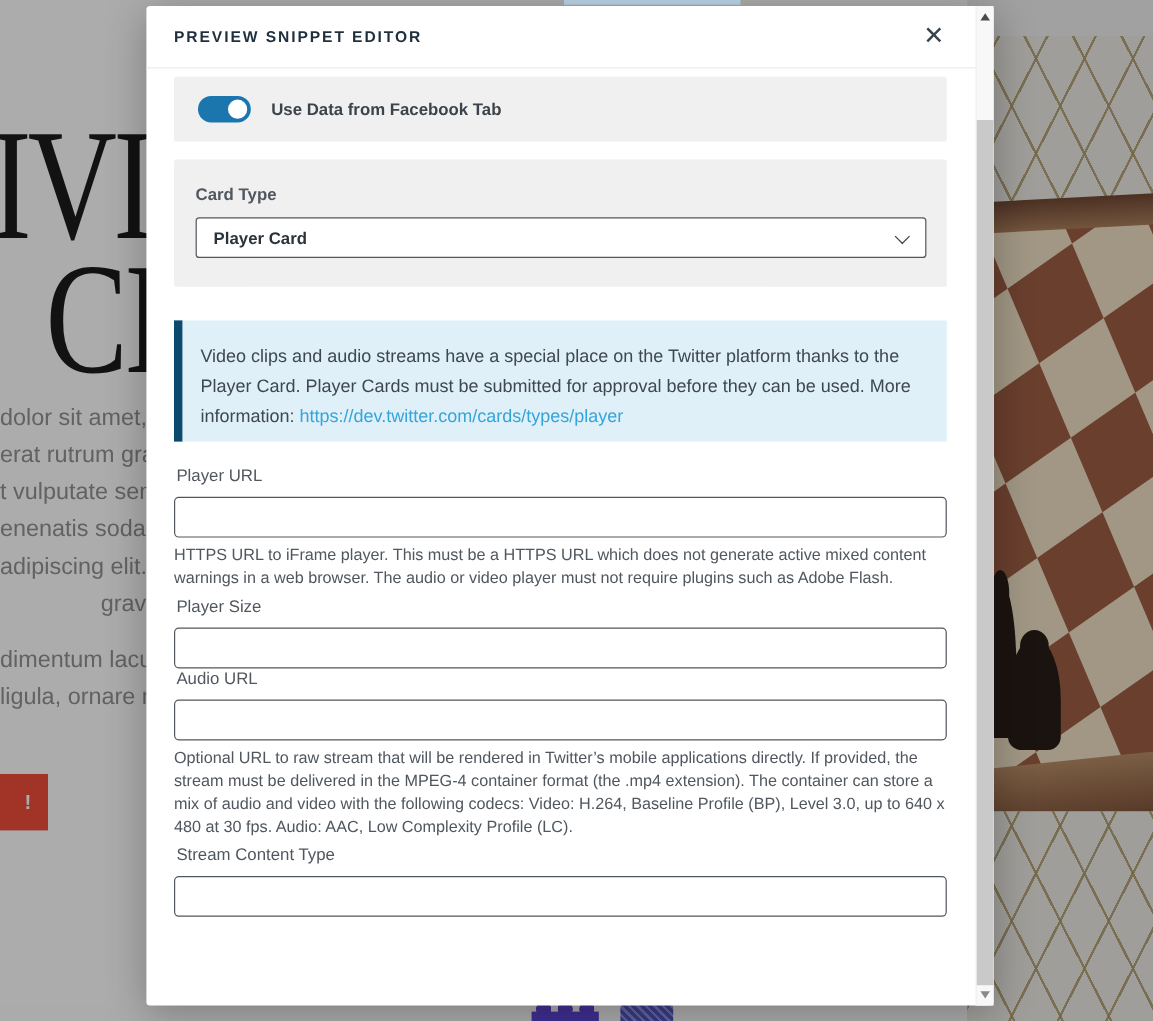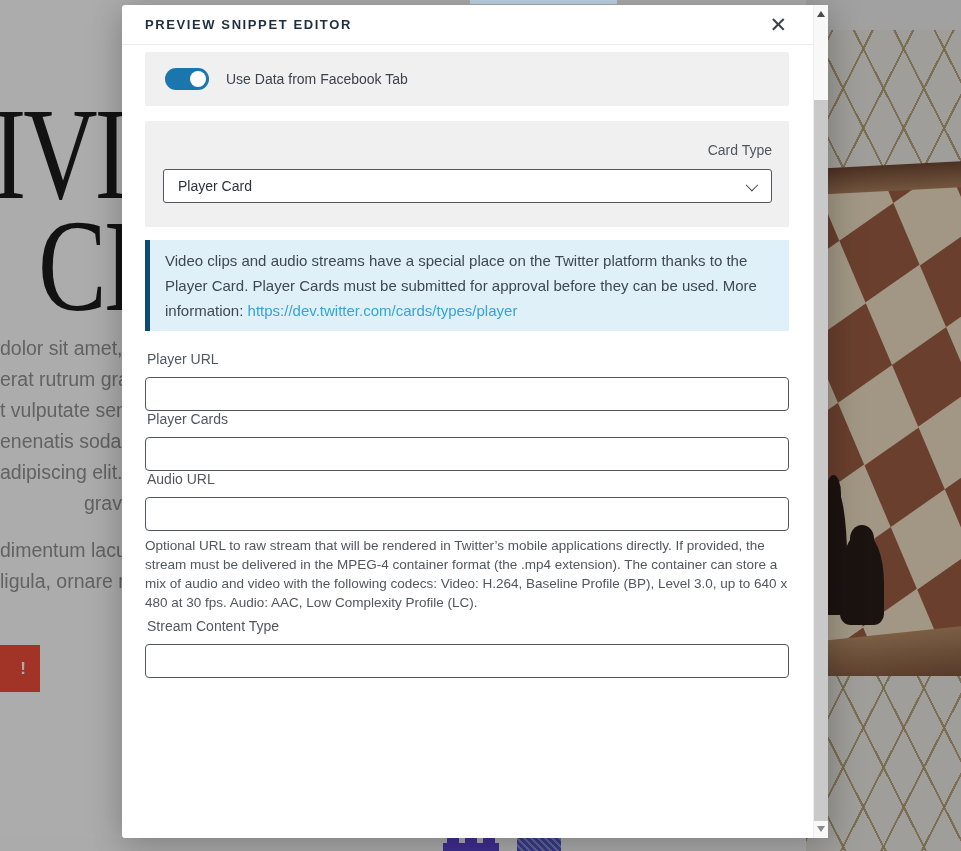--- a/index.html
+++ b/index.html
@@ -53,41 +53,41 @@
       background:#241813;border-radius:50%;}
   .pawn.p1{left:14px;top:487px;width:27px;height:128px;}
   .pawn.p2{left:34px;top:533px;width:44px;height:92px;}
 
   .top-accent{position:absolute;left:470px;top:0;width:147px;height:4px;background:#bdd6e8;z-index:2;}
   .dim{position:absolute;inset:0;background:rgba(12,12,12,.34);z-index:1;pointer-events:none;}
 
   
   .modal{position:absolute;left:122px;top:5px;width:706px;height:833px;background:#fff;
          border-radius:3px;box-shadow:0 6px 35px rgba(0,0,0,.28);z-index:3;}
-  .modal-header{height:40px;display:flex;align-items:center;
+  .modal-header{height:52px;display:flex;align-items:center;
          padding:0 41px 0 23px;box-sizing:border-box;border-bottom:1px solid #ececec;}
   .modal-title{font-size:13px;font-weight:700;letter-spacing:1.6px;color:#1f2f3d;}
   .close{margin-left:auto;font-size:21px;color:#39434c;cursor:pointer;line-height:1;}
   .modal-body{padding:7px 39px 0 23px;box-sizing:border-box;}
 
-  .panel{background:#f0f0f1;border-radius:2px;}
+  .panel{background:#f0f0f1;border-radius:2px;font-weight:bold;}
   .toggle-row{height:54px;display:flex;align-items:center;padding:0 20px;gap:17px;box-sizing:border-box;}
   .toggle{width:44px;height:22px;border-radius:11px;background:#1b76ae;position:relative;flex:0 0 auto;cursor:pointer;}
   .toggle .knob{position:absolute;top:3px;right:3px;width:16px;height:16px;border-radius:50%;background:#fff;}
   .toggle-label{font-size:14px;color:#3c434a;}
 
   .card-type{margin-top:15px;padding:21px 17px 24px 18px;}
-  .ct-label{font-size:14px;color:#50575e;margin-bottom:11px;text-align:right;}
+  .ct-label{font-size:14px;color:#50575e;margin-bottom:11px;}
   .select{height:32px;background:#fff;border:1px solid #50575e;border-radius:3px;
           display:flex;align-items:center;padding:0 16px 0 14px;font-size:14px;color:#2c3338;cursor:pointer;}
   .chev{width:8px;height:8px;border-right:1.6px solid #3c434a;border-bottom:1.6px solid #3c434a;
         transform:rotate(45deg) translateY(-2px);margin-left:auto;}
 
-  .notice{margin-top:13px;background:#dff0f9;border-left:5px solid #0c4a6e;
-          padding:8px 20px 8px 15px;font-size:15px;line-height:25px;color:#3f4850;}
+  .notice{margin-top:28px;background:#dff0f9;border-left:7px solid #0c4a6e;
+          padding:18px 20px 8px 15px;font-size:15px;line-height:25px;color:#3f4850;}
   .notice a{color:#35a4d9;text-decoration:none;}
 
   .fields{margin-top:20px;}
   .field-label{font-size:14px;color:#50575e;margin:0 0 10px 2px;}
   .field-input{display:block;width:100%;height:34px;border:1px solid #50575e;border-radius:4px;
           box-sizing:border-box;padding:0 10px;font-size:14px;color:#2c3338;background:#fff;outline:none;}
   .field-help{margin:5px 0 6px;font-size:13.5px;line-height:19px;color:#50575e;}
 
   
   .scrollbar{position:absolute;top:0;right:0;bottom:0;width:15px;background:#f8f8f8;
@@ -164,24 +164,25 @@
 
     <div class="notice">
       <span>Video clips and audio streams have a special place on the Twitter platform thanks to the Player Card. Player Cards must be submitted for approval before they can be used. More information: </span><a href="#">https://dev.twitter.com/cards/types/player</a>
     </div>
 
     <div class="fields">
 
       <div class="field">
         <div class="field-label">Player URL</div>
         <input class="field-input" type="text" style="">
-      </div>
-
-      <div class="field">
-        <div class="field-label">Player Cards</div>
+        <div class="field-help">HTTPS URL to iFrame player. This must be a HTTPS URL which does not generate active mixed content warnings in a web browser. The audio or video player must not require plugins such as Adobe Flash.</div>
+      </div>
+
+      <div class="field">
+        <div class="field-label">Player Size</div>
         <input class="field-input" type="text" style="">
       </div>
 
       <div class="field">
         <div class="field-label">Audio URL</div>
         <input class="field-input" type="text" style="">
         <div class="field-help">Optional URL to raw stream that will be rendered in Twitter’s mobile applications directly. If provided, the stream must be delivered in the MPEG-4 container format (the .mp4 extension). The container can store a mix of audio and video with the following codecs: Video: H.264, Baseline Profile (BP), Level 3.0, up to 640 x 480 at 30 fps. Audio: AAC, Low Complexity Profile (LC).</div>
       </div>
 
       <div class="field">

